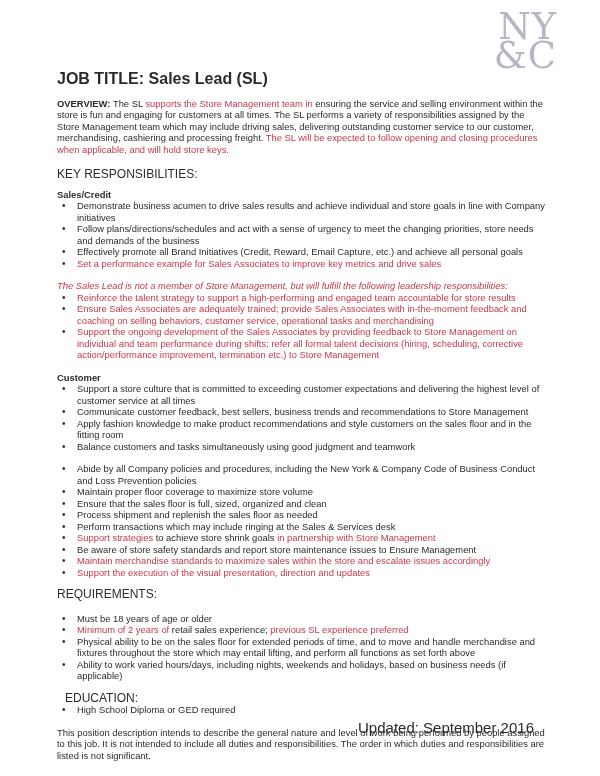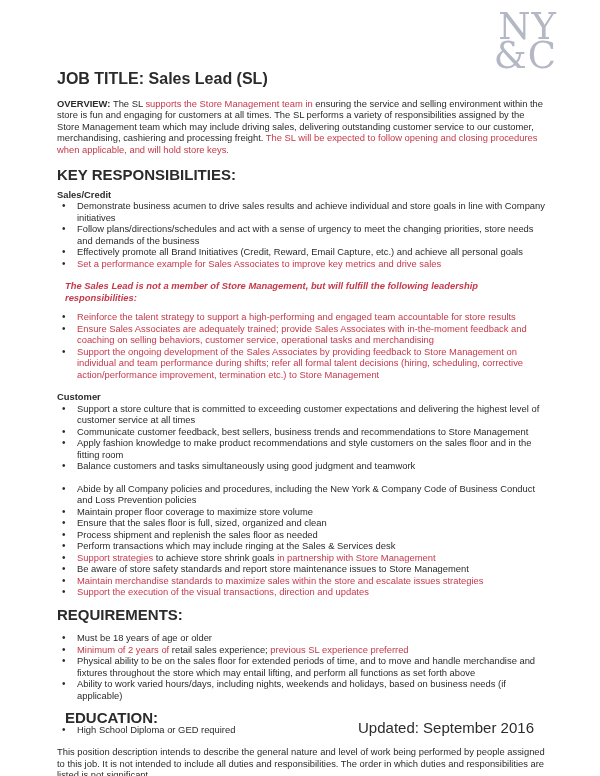--- a/index.html
+++ b/index.html
@@ -37,28 +37,28 @@
 
   .job-title {
     font-weight: bold;
     font-size: 16px;
     margin-bottom: 13px;
   }
 
   .para { margin: 0 0 14px 0; }
 
   .caps-heading {
-    font-weight: bold;
-    font-size: 15px;
+    font-weight: normal;
+    font-size: 12px;
     margin: 0 0 8px 0;
   }
 
   .section { margin-bottom: 11px; }
   .section-title { font-weight: bold; }
-  .section-note { margin: 8px; font-weight: bold; }
+  .section-note { margin: 0; }
 
   .bullet-row { display: flex; }
   .bullet-dot {
     flex: none;
     width: 15px;
     padding-left: 5px;
     font-size: 10px;
   }
   .bullet-text { flex: 1; }
 
@@ -166,29 +166,29 @@
           <div class="bullet-row">
             <span class="bullet-dot">•</span>
             <span class="bullet-text"><span>Perform transactions which may include ringing at the Sales &amp; Services desk</span></span>
           </div>
           <div class="bullet-row">
             <span class="bullet-dot">•</span>
             <span class="bullet-text"><span class="red">Support strategies</span><span> to achieve store shrink goals </span><span class="red">in partnership with Store Management</span></span>
           </div>
           <div class="bullet-row">
             <span class="bullet-dot">•</span>
-            <span class="bullet-text"><span>Be aware of store safety standards and report store maintenance issues to Store Management</span></span>
-          </div>
-          <div class="bullet-row">
-            <span class="bullet-dot">•</span>
-            <span class="bullet-text"><span class="red">Maintain merchandise standards to maximize sales within the store and escalate issues strategies</span></span>
-          </div>
-          <div class="bullet-row">
-            <span class="bullet-dot">•</span>
-            <span class="bullet-text"><span class="red">Support the execution of the visual transactions, direction and updates</span></span>
+            <span class="bullet-text"><span>Be aware of store safety standards and report store maintenance issues to Ensure Management</span></span>
+          </div>
+          <div class="bullet-row">
+            <span class="bullet-dot">•</span>
+            <span class="bullet-text"><span class="red">Maintain merchandise standards to maximize sales within the store and escalate issues accordingly</span></span>
+          </div>
+          <div class="bullet-row">
+            <span class="bullet-dot">•</span>
+            <span class="bullet-text"><span class="red">Support the execution of the visual presentation, direction and updates</span></span>
           </div>
         </div>
       </div>
 
     <div class="req-block">
       <div class="caps-heading" style="margin-bottom:12px;">REQUIREMENTS:</div>
       <div class="bullets">
           <div class="bullet-row">
             <span class="bullet-dot">•</span>
             <span class="bullet-text"><span>Must be 18 years of age or older</span></span>

